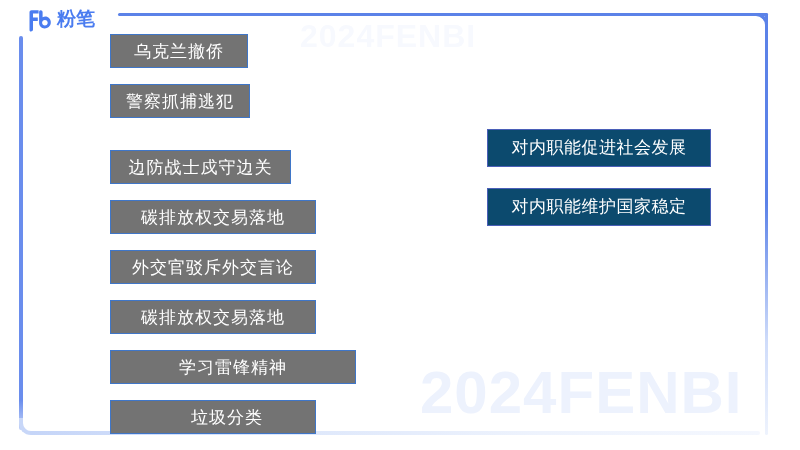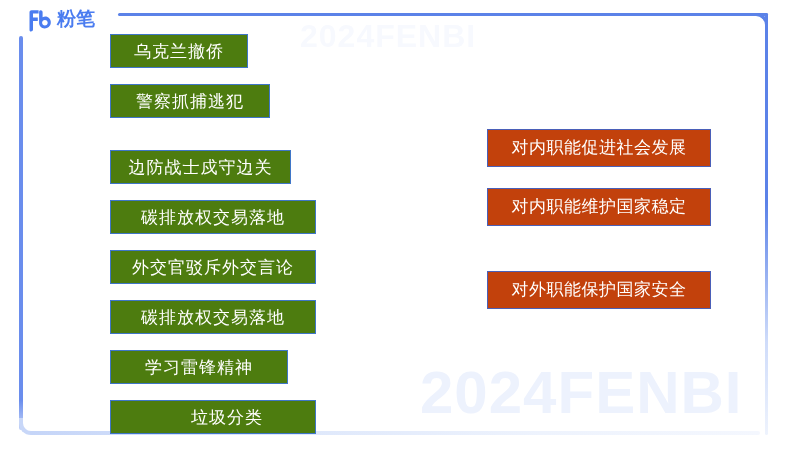--- a/index.html
+++ b/index.html
@@ -135,40 +135,40 @@
     color: #f7f9fe;
   }
 
   
   .chips {
     position: absolute;
     left: 110px;
     top: 34px;
   }
   .chip {
-    background: #4d7c0f;
+    background: #737373;
     border: 1px solid #3f76c8;
     color: #ffffff;
     font-size: 17px;
     height: 34px;
     line-height: 34px;
     text-align: center;
     margin-bottom: 16px;
     box-sizing: border-box;
     letter-spacing: 1px;
     white-space: nowrap;
   }
 
   
   .redbox {
     position: absolute;
     left: 487px;
     width: 224px;
     height: 38px;
-    background: #c2410c;
+    background: #0c4a6e;
     border: 1px solid #4a5fb8;
     color: #ffffff;
     font-size: 17px;
     line-height: 36px;
     text-align: center;
     box-sizing: border-box;
     letter-spacing: 0.5px;
     white-space: nowrap;
   }
   #redbox-0 { top: 129px; }
@@ -197,26 +197,25 @@
         <path d="M2.5 3.2 C2.5 2.0 3.4 1.2 4.6 1.2 L11.6 1.2 L11.6 4.6 L6.0 4.6 L6.0 8.6 L10.8 8.6 L10.8 12.0 L6.0 12.0 L6.0 20.6 C6.0 21.8 5.1 22.6 3.9 22.6 C2.9 22.6 2.5 21.9 2.5 20.8 Z" fill="#4a7cf0"></path>
         <path d="M13.6 1.2 C14.8 1.2 15.6 2.0 15.6 3.2 L15.6 8.2 C17.0 7.4 18.6 7.2 20.0 7.7 C22.6 8.6 24.2 11.2 23.8 14.0 C23.4 17.2 20.7 19.5 17.5 19.4 C14.5 19.3 12.1 17.0 12.1 14.0 L12.1 3.2 C12.1 2.0 12.5 1.2 13.6 1.2 Z M17.9 11.0 C16.3 11.0 15.1 12.3 15.1 13.8 C15.1 15.4 16.3 16.6 17.9 16.6 C19.5 16.6 20.7 15.4 20.7 13.8 C20.7 12.3 19.5 11.0 17.9 11.0 Z" fill="#4a7cf0"></path>
         <circle cx="17.9" cy="13.8" r="1.5" fill="#ffffff"></circle>
       </svg>
     </span>
     <span class="logo-text">粉笔</span>
   </div>
 
   <div class="chips">
     <div class="chip" id="chip-0" style="width: 138px;">乌克兰撤侨</div>
-    <div class="chip" id="chip-1" style="width: 160px;">警察抓捕逃犯</div>
+    <div class="chip" id="chip-1" style="width: 140px;">警察抓捕逃犯</div>
     <div class="chip" id="chip-2" style="width: 181px; margin-top: 32px;">边防战士戍守边关</div>
     <div class="chip" id="chip-3" style="width: 206px;">碳排放权交易落地</div>
     <div class="chip" id="chip-5" style="width: 206px;">外交官驳斥外交言论</div>
     <div class="chip" id="chip-4" style="width: 206px;">碳排放权交易落地</div>
-    <div class="chip" id="chip-6" style="width: 178px;">学习雷锋精神</div>
+    <div class="chip" id="chip-6" style="width: 246px;">学习雷锋精神</div>
     <div class="chip" id="chip-7" style="width: 206px; padding-left: 28px;">垃圾分类</div>
   </div>
 
   <div class="redbox" id="redbox-0">对内职能促进社会发展</div>
   <div class="redbox" id="redbox-1">对内职能维护国家稳定</div>
-  <div class="redbox" id="redbox-2">对外职能保护国家安全</div>
 
 </div>
 
 </body></html>

